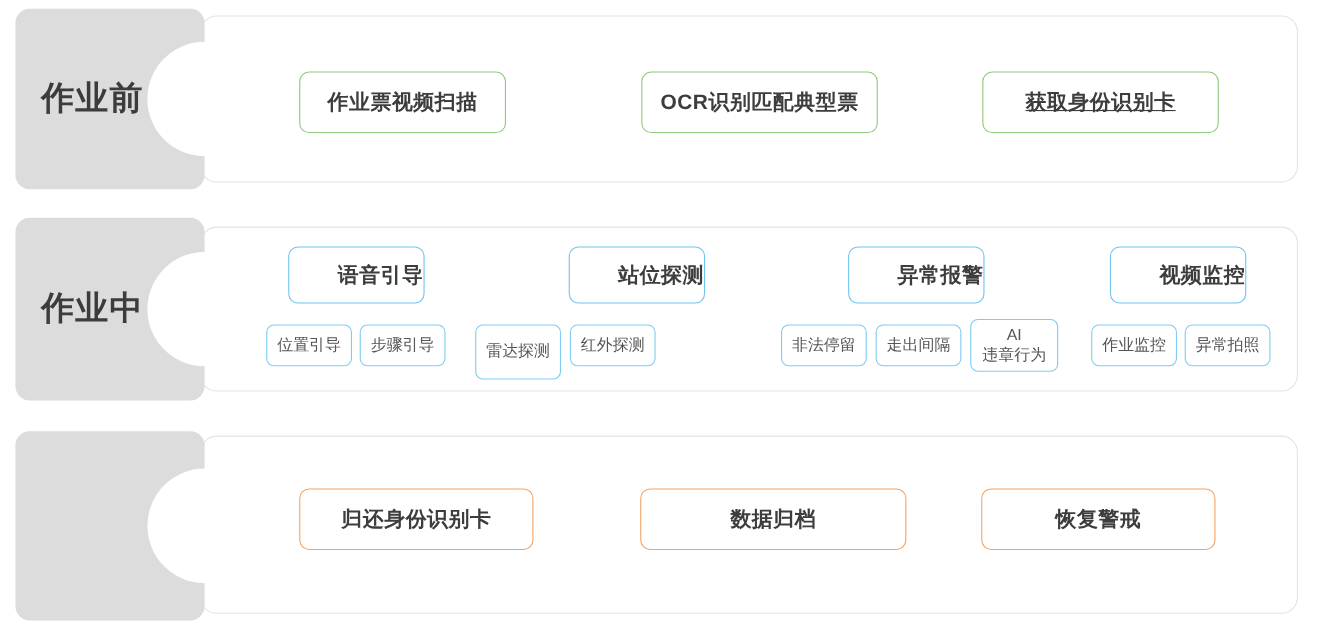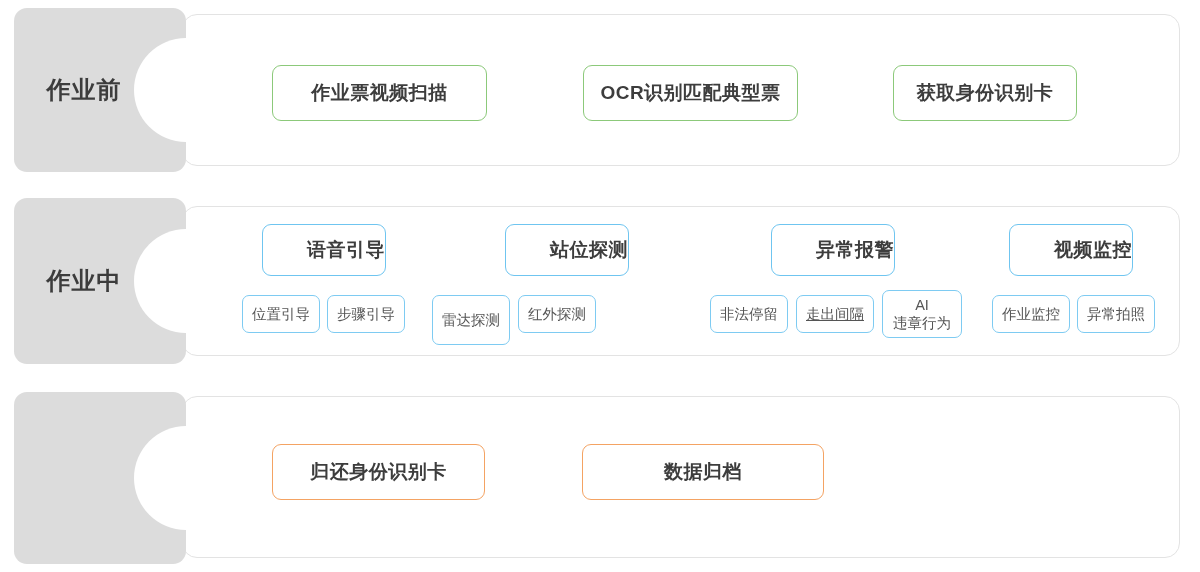--- a/index.html
+++ b/index.html
@@ -70,21 +70,21 @@
     transform: translateY(-50%);
   }
 
   .label-text {
     position: absolute;
     left: 0;
     top: 50%;
     transform: translateY(-50%);
     width: 140px;
     text-align: center;
-    font-size: 24px;
+    font-size: 30px;
     font-weight: bold;
     color: #3c3c3c;
     letter-spacing: 1px;
     line-height: 1.2;
   }
 
   
   .node {
     position: absolute;
     box-sizing: border-box;
@@ -135,35 +135,35 @@
 <div class="board">
 
   <div class="phase-row row-0">
     <div class="panel"></div>
 
     <div class="label-plate">
       <div class="notch"></div>
       <div class="label-text">作业前</div>
     </div>
 
-    <div class="node primary green" style="left:272px; top:65px; width:215px;">作业票视频扫描</div>
+    <div class="node primary green" style="left:272px; top:65px; width:188px;">作业票视频扫描</div>
     <div class="node primary green" style="left:583px; top:65px; width:215px;">OCR识别匹配典型票</div>
-    <div class="node primary green" style="left:893px; top:65px; width:184px;">获取身份识别卡</div>
+    <div class="node primary green" style="left:893px; top:65px; width:215px;text-decoration:underline;">获取身份识别卡</div>
   </div>
 
   <div class="phase-row row-1">
     <div class="panel"></div>
 
     <div class="label-plate">
       <div class="notch"></div>
       <div class="label-text">作业中</div>
     </div>
 
     <div class="node primary blue" style="left:262px; top:32px; width:124px;">语音引导</div>
-    <div class="node primary blue" style="left:505px; top:32px; width:124px;">站位探测</div>
+    <div class="node primary blue" style="left:517px; top:32px; width:124px;">站位探测</div>
     <div class="node primary blue" style="left:771px; top:32px; width:124px;">异常报警</div>
     <div class="node primary blue" style="left:1009px; top:32px; width:124px;">视频监控</div>
 
     <div class="node chip" style="left:242px; top:103px; width:78px; height:38px;">
       <span class="chip-lines">
         <span>位置引导</span>
       </span>
     </div>
     <div class="node chip" style="left:327px; top:103px; width:78px; height:38px;">
       <span class="chip-lines">
@@ -180,21 +180,21 @@
       <span class="chip-lines">
         <span>红外探测</span>
       </span>
     </div>
 
     <div class="node chip" style="left:710px; top:103px; width:78px; height:38px;">
       <span class="chip-lines">
         <span>非法停留</span>
       </span>
     </div>
-    <div class="node chip" style="left:796px; top:103px; width:78px; height:38px;text-decoration:underline;">
+    <div class="node chip" style="left:796px; top:103px; width:78px; height:38px;">
       <span class="chip-lines">
         <span>走出间隔</span>
       </span>
     </div>
     <div class="node chip" style="left:882px; top:98px; width:80px; height:48px;">
       <span class="chip-lines">
         <span>AI</span>
         <span>违章行为</span>
       </span>
     </div>
@@ -213,15 +213,16 @@
 
   <div class="phase-row row-2">
     <div class="panel"></div>
 
     <div class="label-plate">
       <div class="notch"></div>
     </div>
 
     <div class="node primary orange" style="left:272px; top:62px; width:213px;">归还身份识别卡</div>
     <div class="node primary orange" style="left:582px; top:62px; width:242px;">数据归档</div>
+    <div class="node primary orange" style="left:892px; top:62px; width:213px;">恢复警戒</div>
   </div>
 
 </div>
 
 </body></html>

